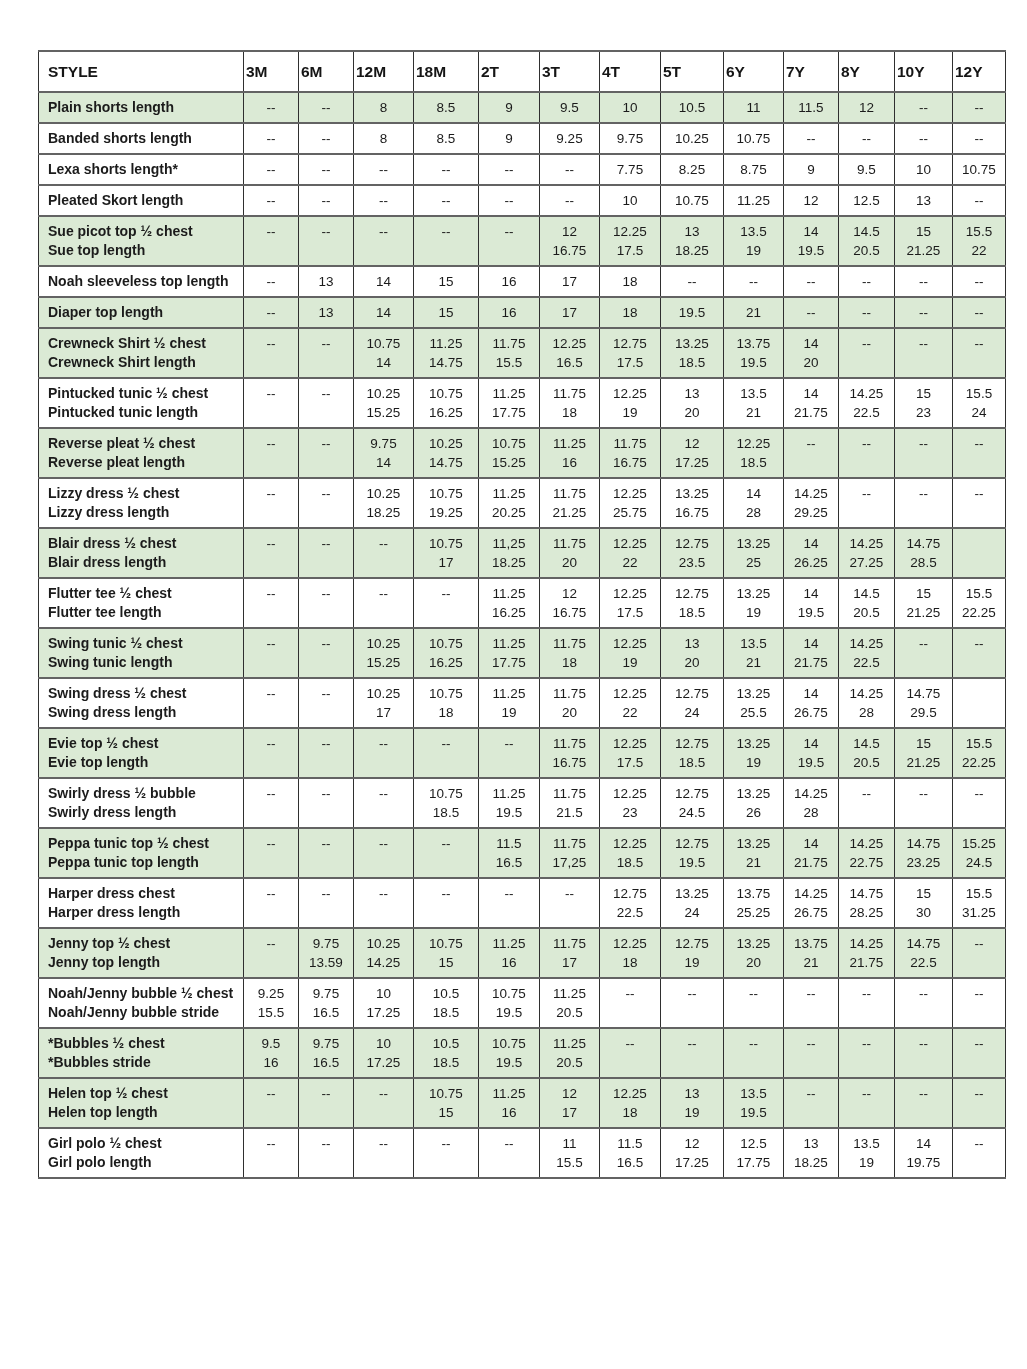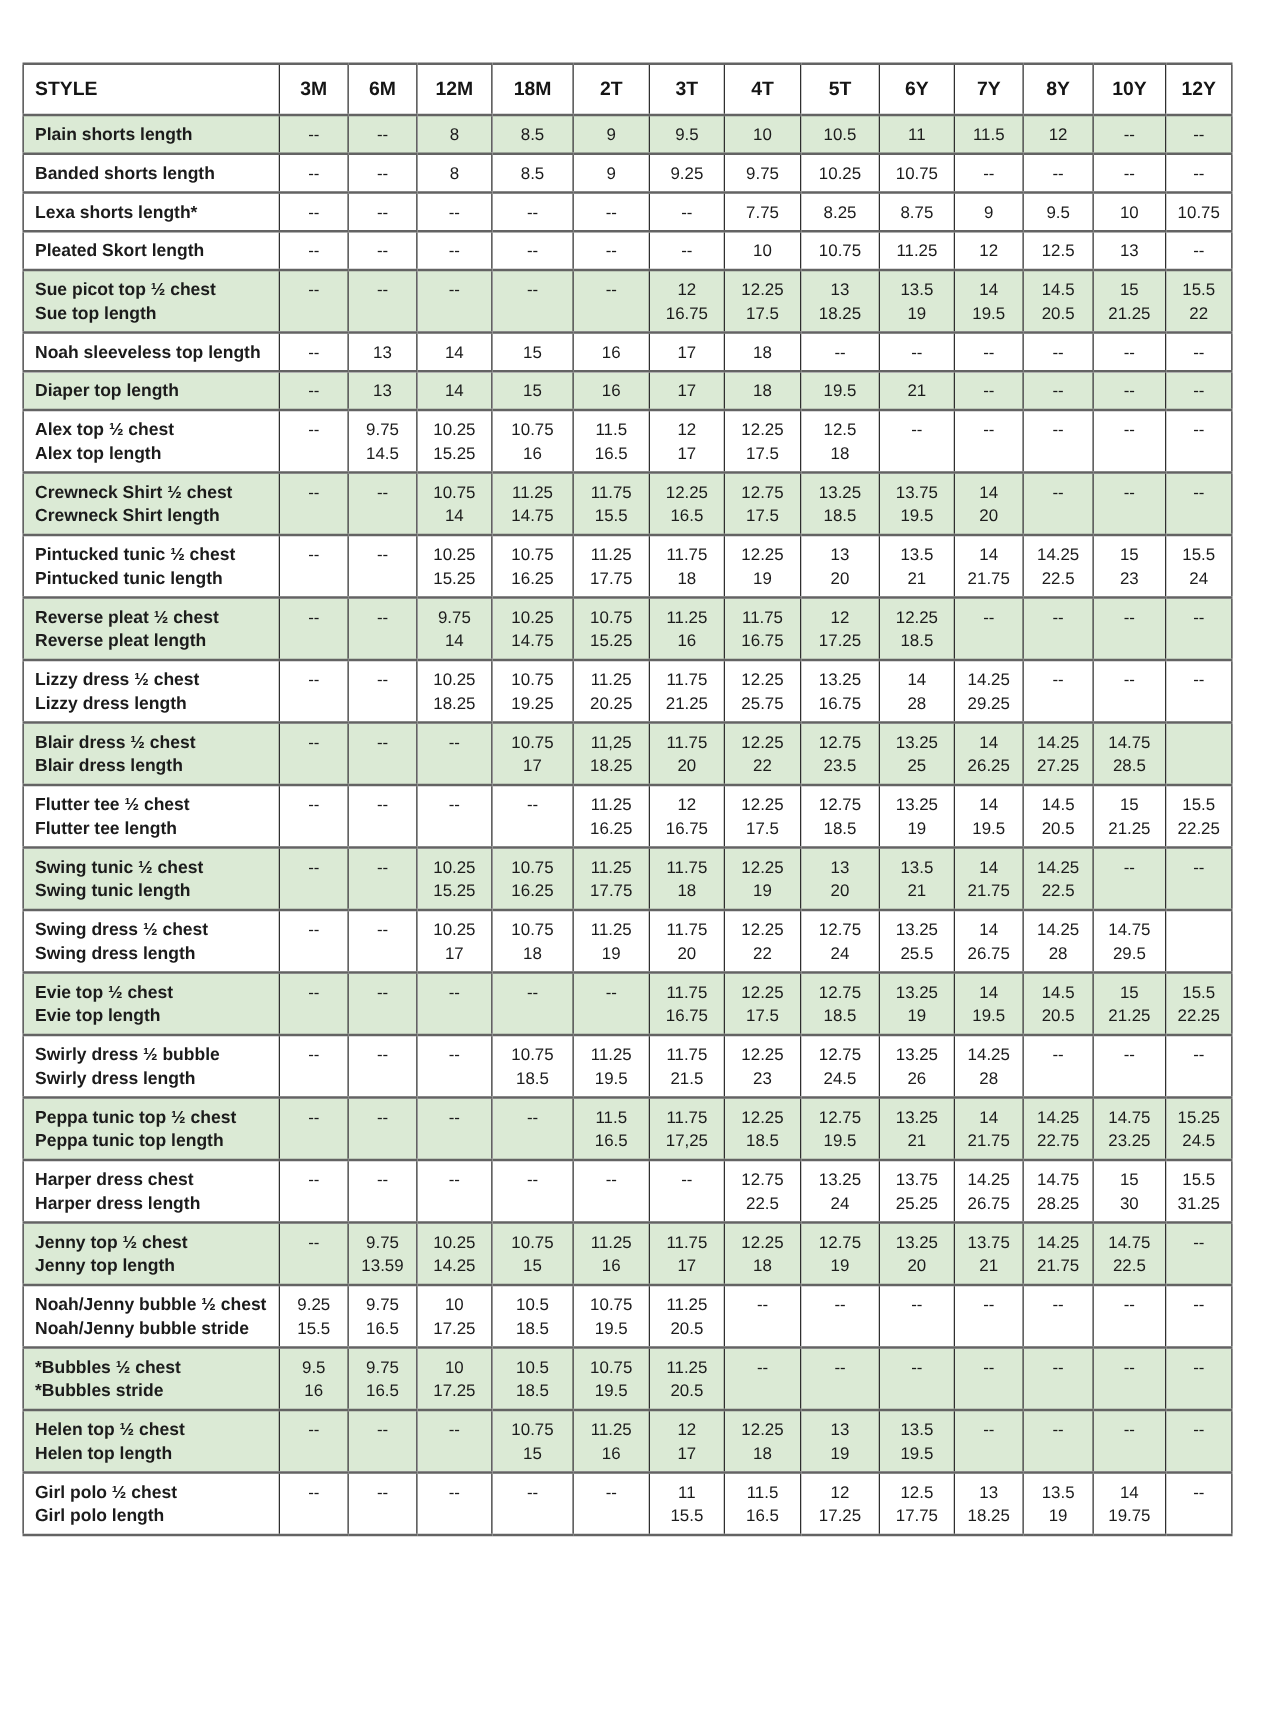--- a/index.html
+++ b/index.html
@@ -11,40 +11,40 @@
   }
   .page {
     position: relative;
     width: 1027px;
     height: 1369px;
     background: #ffffff;
     overflow: hidden;
   }
   table.size-chart {
     position: absolute;
-    left: 18px;
+    left: 38px;
     top: 50px;
     width: 967px;
     border-collapse: collapse;
     table-layout: fixed;
   }
   table.size-chart th,
   table.size-chart td {
     border-left: 1.5px solid #2f2f2f;
     border-right: 1.5px solid #2f2f2f;
     border-top: 2px solid #636363;
     border-bottom: 2px solid #636363;
     vertical-align: top;
     white-space: pre-line;
     overflow: hidden;
   }
   thead th {
     font-size: 15.5px;
     font-weight: bold;
-    text-align: center;
+    text-align: left;
     padding: 10px 2px;
     line-height: 19px;
     background: #ffffff;
     color: #151515;
   }
   thead th.style-col {
     text-align: left;
     padding-left: 9px;
   }
   tbody th.row-label {
@@ -226,44 +226,20 @@
           <td class="value-cell">16</td>
           <td class="value-cell">17</td>
           <td class="value-cell">18</td>
           <td class="value-cell">19.5</td>
           <td class="value-cell">21</td>
           <td class="value-cell">--</td>
           <td class="value-cell">--</td>
           <td class="value-cell">--</td>
           <td class="value-cell">--</td>
         </tr>
-        <tr class="plain">
-          <th class="row-label">Alex top ½ chest
-Alex top length</th>
-          <td class="value-cell">--</td>
-          <td class="value-cell">9.75
-14.5</td>
-          <td class="value-cell">10.25
-15.25</td>
-          <td class="value-cell">10.75
-16</td>
-          <td class="value-cell">11.5
-16.5</td>
-          <td class="value-cell">12
-17</td>
-          <td class="value-cell">12.25
-17.5</td>
-          <td class="value-cell">12.5
-18</td>
-          <td class="value-cell">--</td>
-          <td class="value-cell">--</td>
-          <td class="value-cell">--</td>
-          <td class="value-cell">--</td>
-          <td class="value-cell">--</td>
-        </tr>
         <tr class="shaded">
           <th class="row-label">Crewneck Shirt ½ chest
 Crewneck Shirt length</th>
           <td class="value-cell">--</td>
           <td class="value-cell">--</td>
           <td class="value-cell">10.75
 14</td>
           <td class="value-cell">11.25
 14.75</td>
           <td class="value-cell">11.75

